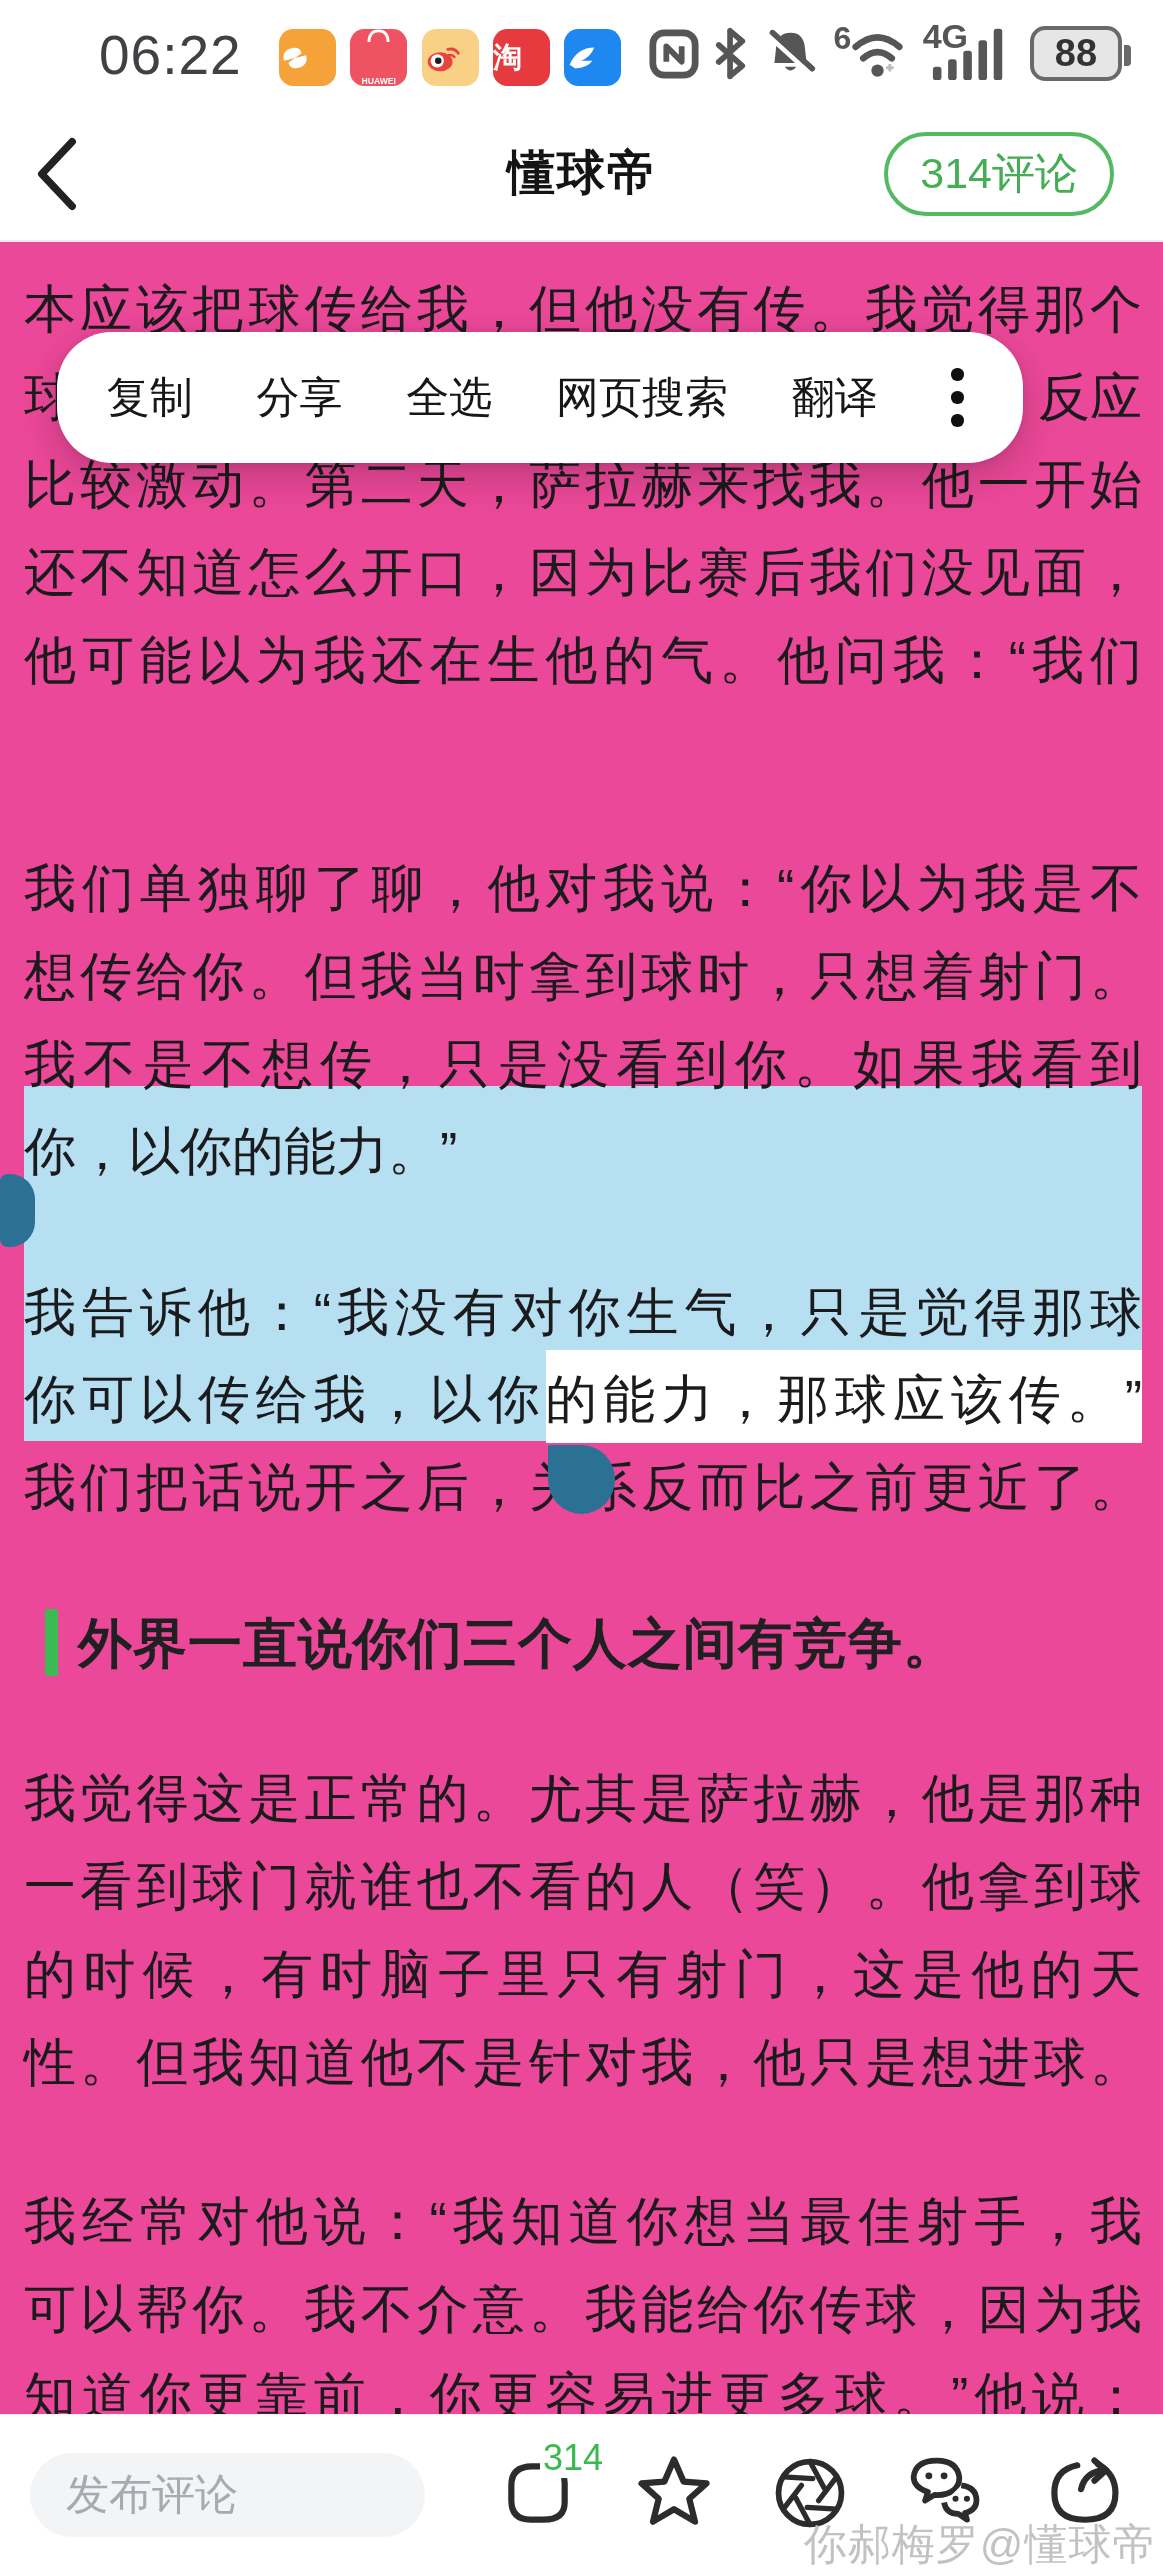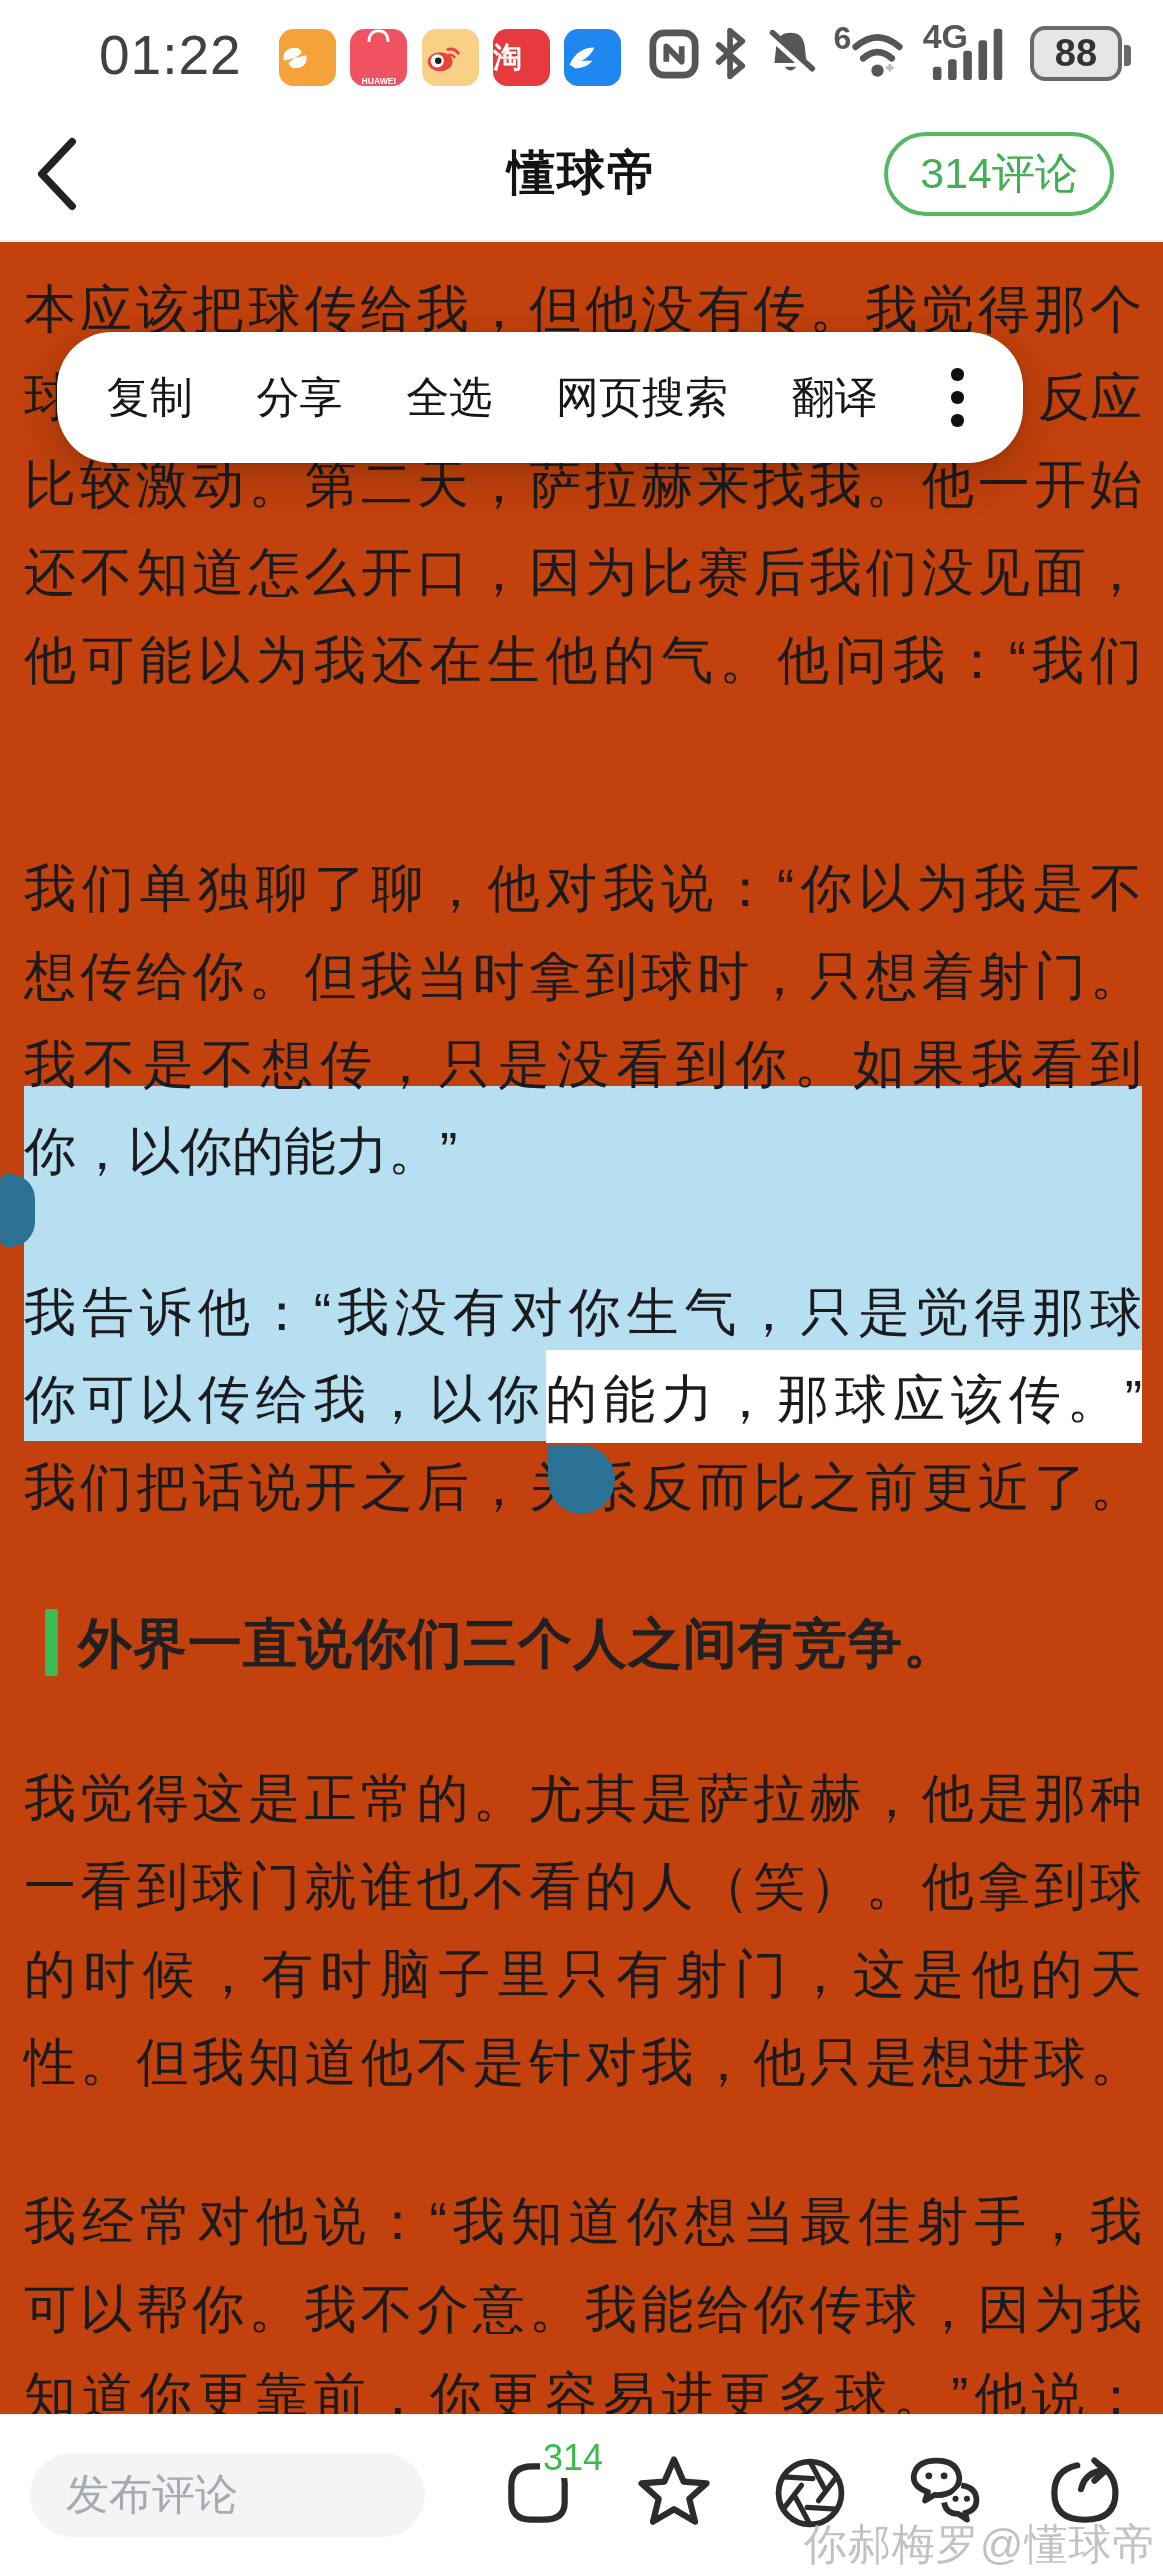--- a/index.html
+++ b/index.html
@@ -18,21 +18,21 @@
   .sb-ico{display:block;}
   .battery{position:relative;width:92px;height:55px;border:4.8px solid #6a6a6a;border-radius:15.3px;background:#e6e6e6;display:flex;align-items:center;justify-content:center;}
   .battery .pct{font-size:38px;font-weight:700;color:#333;}
   .battery .nub{position:absolute;right:-13.4px;top:15.3px;width:7.6px;height:21px;background:#6a6a6a;border-radius:0 3.8px 3.8px 0;}
   
   .header{position:absolute;top:107px;left:0;width:1164px;height:135px;background:#fff;border-bottom:2.9px solid #ededed;}
   .back-btn{position:absolute;left:34px;top:29px;width:67px;height:76px;display:flex;align-items:center;}
   .hdr-title{position:absolute;left:0;right:0;top:34px;text-align:center;font-size:48px;font-weight:800;color:#141414;letter-spacing:1.9px;}
   .comments-pill{position:absolute;right:50px;top:25px;height:84px;padding:0 32px;border:4.8px solid #55b963;border-radius:46px;color:#45ae54;font-size:43px;display:flex;align-items:center;background:#fff;}
   
-  .article{position:absolute;top:242px;left:0;width:1164px;bottom:162px;background:#c2410c;}
+  .article{position:absolute;top:242px;left:0;width:1164px;bottom:162px;background:#ec4899;}
   .line{position:absolute;left:24px;width:1118px;height:88px;line-height:88px;font-size:52px;color:#1b1b1d;white-space:nowrap;font-weight:500;}
   .jl{text-align:justify;text-align-last:justify;}
   .splitline{display:flex;justify-content:space-between;}
   .hl-block{position:absolute;left:24px;top:844px;width:1118px;height:355px;background:#b6e0f2;}
   .hl-white-patch{position:absolute;left:546px;top:1108px;width:596px;height:93px;background:#ffffff;}
   .handle-start{position:absolute;left:0;top:932px;width:35px;height:73px;background:#2b7193;border-radius:7.6px 25px 25px 7.6px;z-index:20;}
   .handle-end{position:absolute;left:548px;top:1203px;width:67px;height:69px;background:#2b7193;border-radius:1.9px 50% 50% 50%;z-index:20;}
   .section-bar{position:absolute;left:45px;top:1610px;width:13.4px;height:67px;background:#3cba54;border-radius:1.9px;}
   .section-title{position:absolute;left:78px;top:1599px;font-size:54px;line-height:88px;height:88px;font-weight:800;color:#202022;letter-spacing:1px;white-space:nowrap;}
   
@@ -50,21 +50,21 @@
   .bb-icon{position:relative;width:105px;height:105px;display:flex;align-items:center;justify-content:center;}
   .bb-count{position:absolute;top:-1.9px;left:55px;font-size:36px;font-weight:500;color:#3cb94e;background:#fff;padding:0 2.9px;line-height:40px;}
   .watermark{position:absolute;right:7.6px;bottom:1.9px;font-size:43px;color:#c2c2c2;letter-spacing:1px;z-index:70;white-space:nowrap;margin-top:24px;}
 </style>
 </head>
 <body>
 
 <div class="screen">
 
   <div class="statusbar">
-    <div class="sb-time">01:22</div>
+    <div class="sb-time">06:22</div>
     <div class="sb-apps">
       <div class="app-chip" style="background:#f6a23b">
         <svg width="32" height="32" viewBox="0 0 34 34">
             <path d="M5 20 Q3 10 12 7 Q22 4 24 12 L17 17 Z" fill="#fff"></path>
             <path d="M29 14 Q31 24 22 27 Q12 30 10 22 L17 17 Z" fill="#fff"></path>
           </svg>
       </div>
       <div class="app-chip" style="background:#ef5361;flex-direction:column">
         <svg width="25" height="13.4" viewBox="0 0 26 14">
             <path d="M3 14 Q3 2 13 2 Q23 2 23 14" fill="none" stroke="#fff" stroke-width="3"></path>

